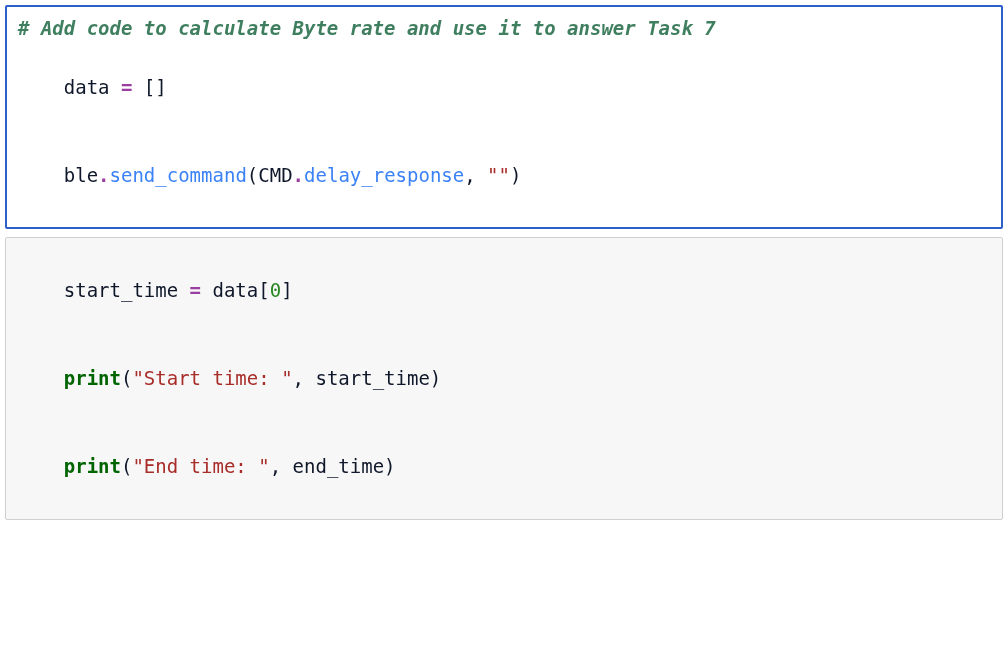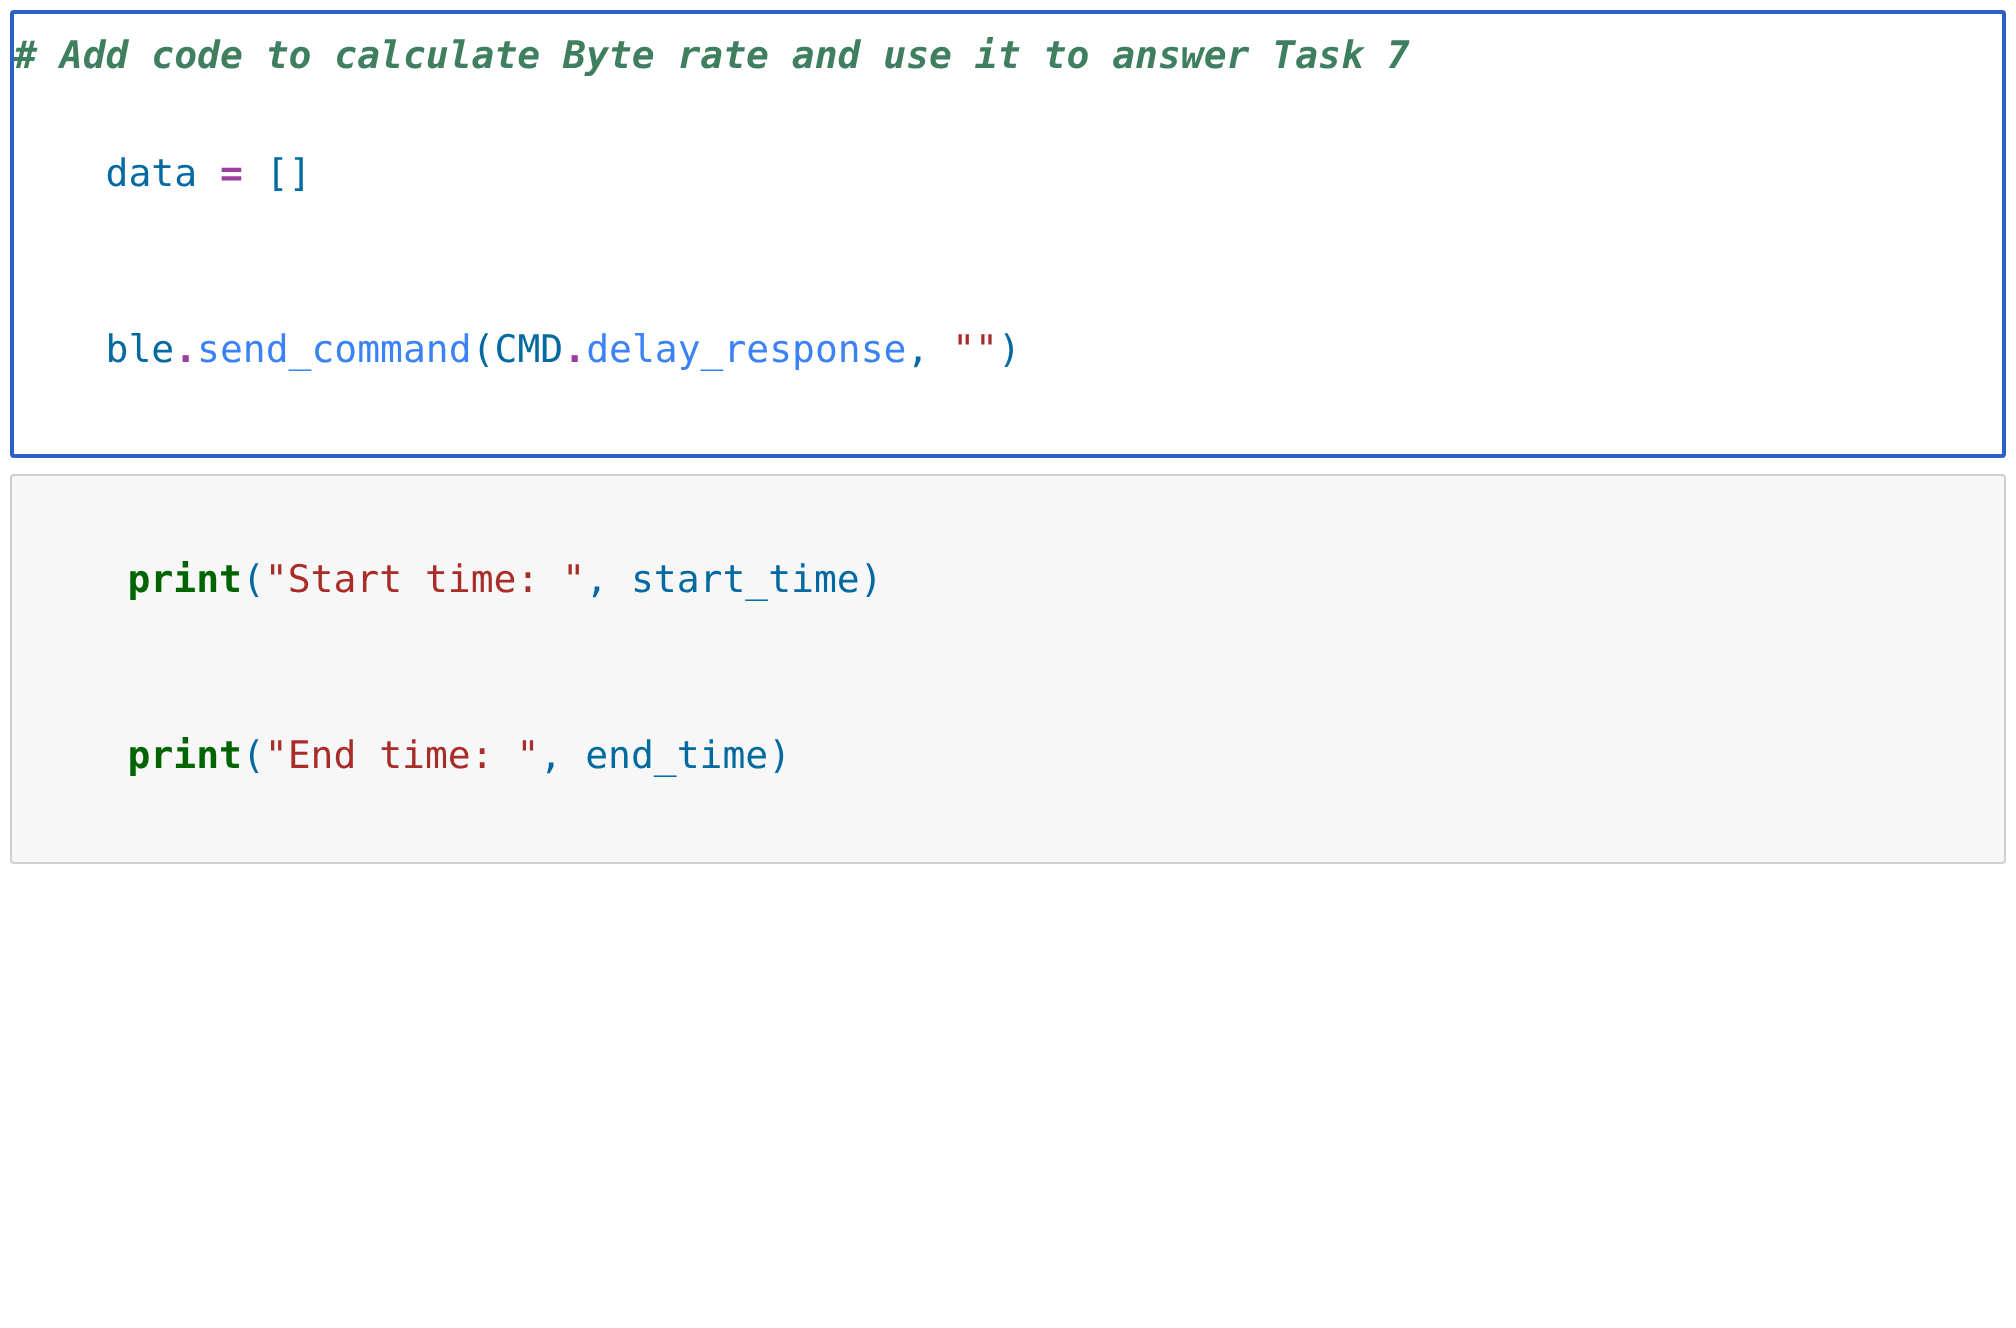--- a/index.html
+++ b/index.html
@@ -13,46 +13,49 @@
   .cell {
     border: 1px solid #cfcfcf;
     border-radius: 2px;
     background: #f7f7f7;
     padding: 8px 12px;
     margin-bottom: 8px;
   }
   .cell.active {
     border: 2px solid #2a60c8;
     background: #fff;
-    padding: 7px 0;
+    padding: 7px 11px;
   }
   .code-line { white-space: pre; }
   
   .cm  { color: #3f7f5f; font-style: italic; font-weight: bold;} 
   .op  { color: #9a3fa0; font-weight: bold;} 
   .kw  { color: #006400; font-weight: bold;} 
   .fn  { color: #3b82f6; }                   
   .nm  { color: #288722; }                   
   .str { color: #a82d29; }                   
-  .var { color: #0369a1; }
+  .var { color: #0f172a; }
 </style>
 </head>
 <body>
 
 <div class="cell active">
   <div class="code-line"><span class="cm"># Add code to calculate Byte rate and use it to answer Task 7</span></div>
   <div class="code-line">
     <span class="var">data</span><span class="op"> = </span><span class="var">[]</span>
   </div>
   <div class="code-line">
     <span class="var">ble</span><span class="op">.</span><span class="fn">send_command</span><span class="var">(</span><span class="var">CMD</span><span class="op">.</span><span class="fn">delay_response</span><span class="var">, </span><span class="str">""</span><span class="var">)</span>
   </div>
 </div>
 
 <div class="cell">
   <div class="code-line">
+    <span class="var">start_time</span><span class="op"> = </span><span class="var">data</span><span class="var">[</span><span class="nm">0</span><span class="var">]</span>
+  </div>
+  <div class="code-line">
     <span class="kw">print</span><span class="var">(</span><span class="str">"Start time: "</span><span class="var">, </span><span class="var">start_time</span><span class="var">)</span>
   </div>
   <div class="code-line">
     <span class="kw">print</span><span class="var">(</span><span class="str">"End time: "</span><span class="var">, </span><span class="var">end_time</span><span class="var">)</span>
   </div>
 
 </div>
 
 </body></html>

